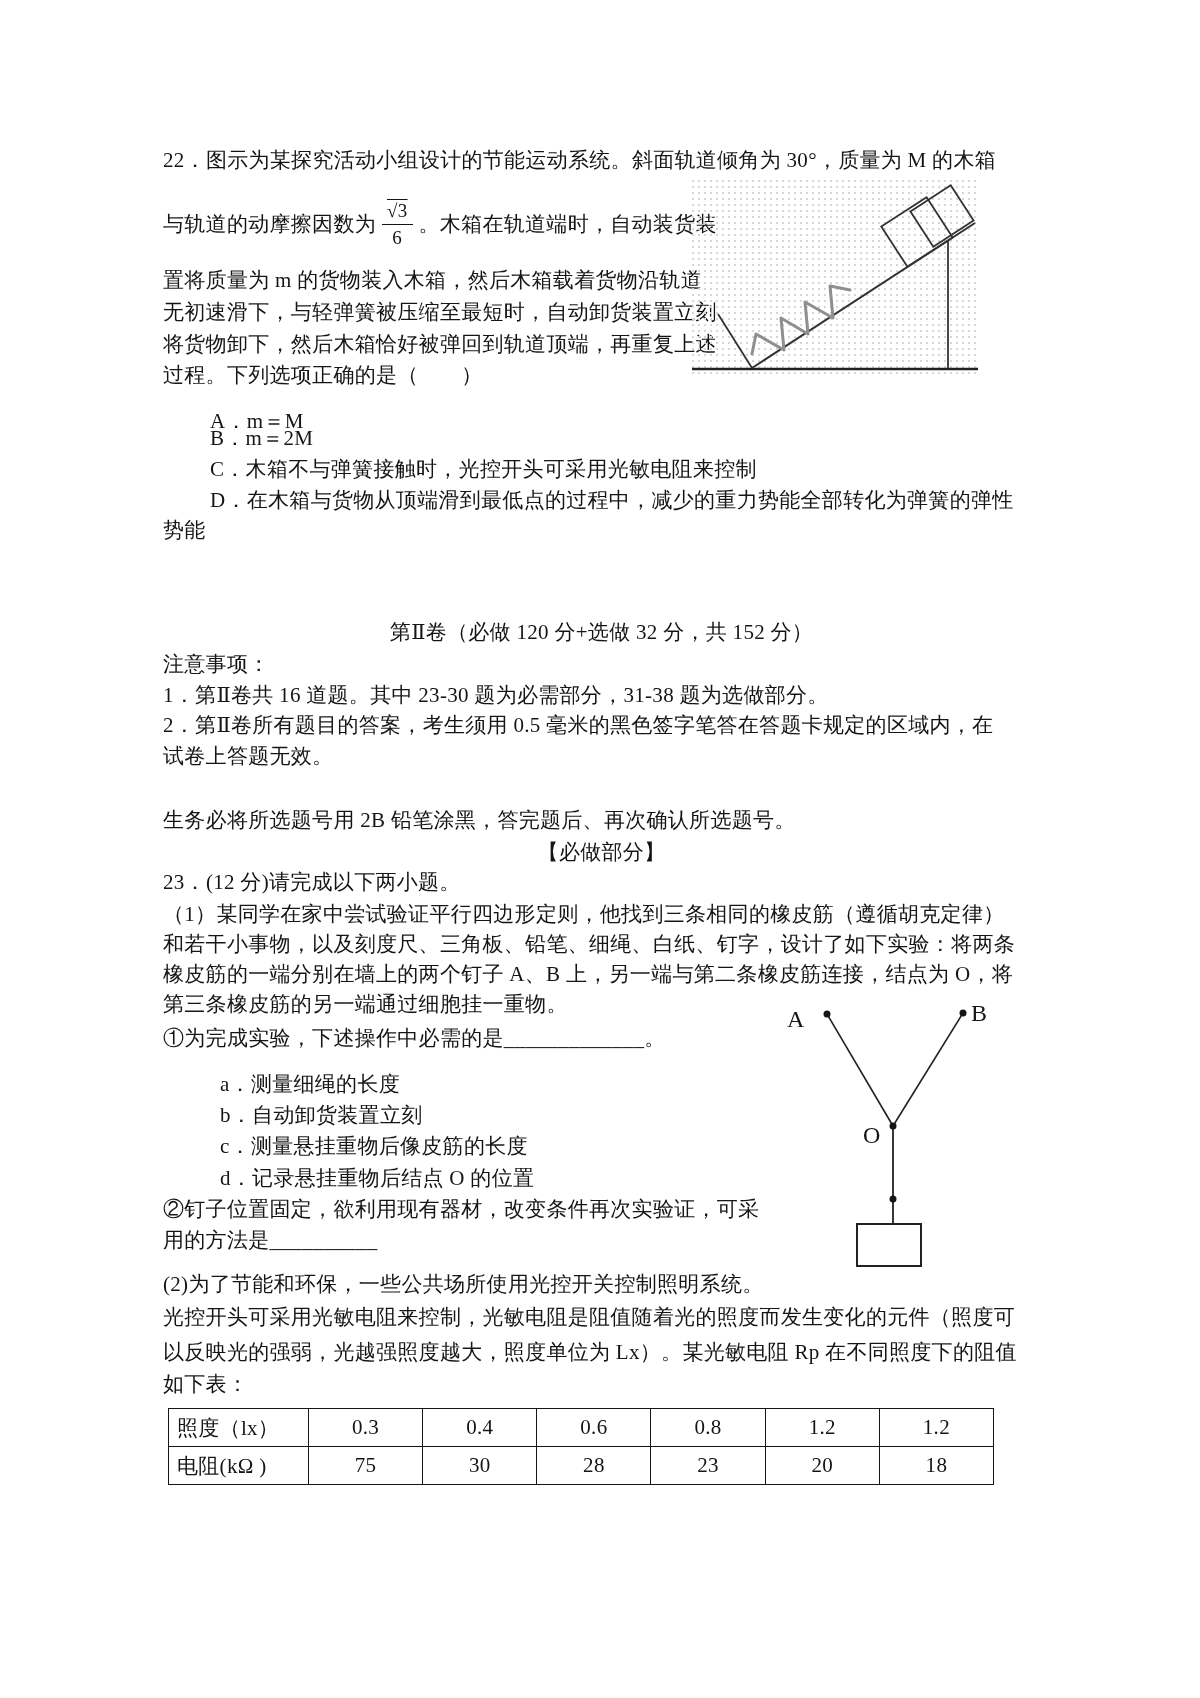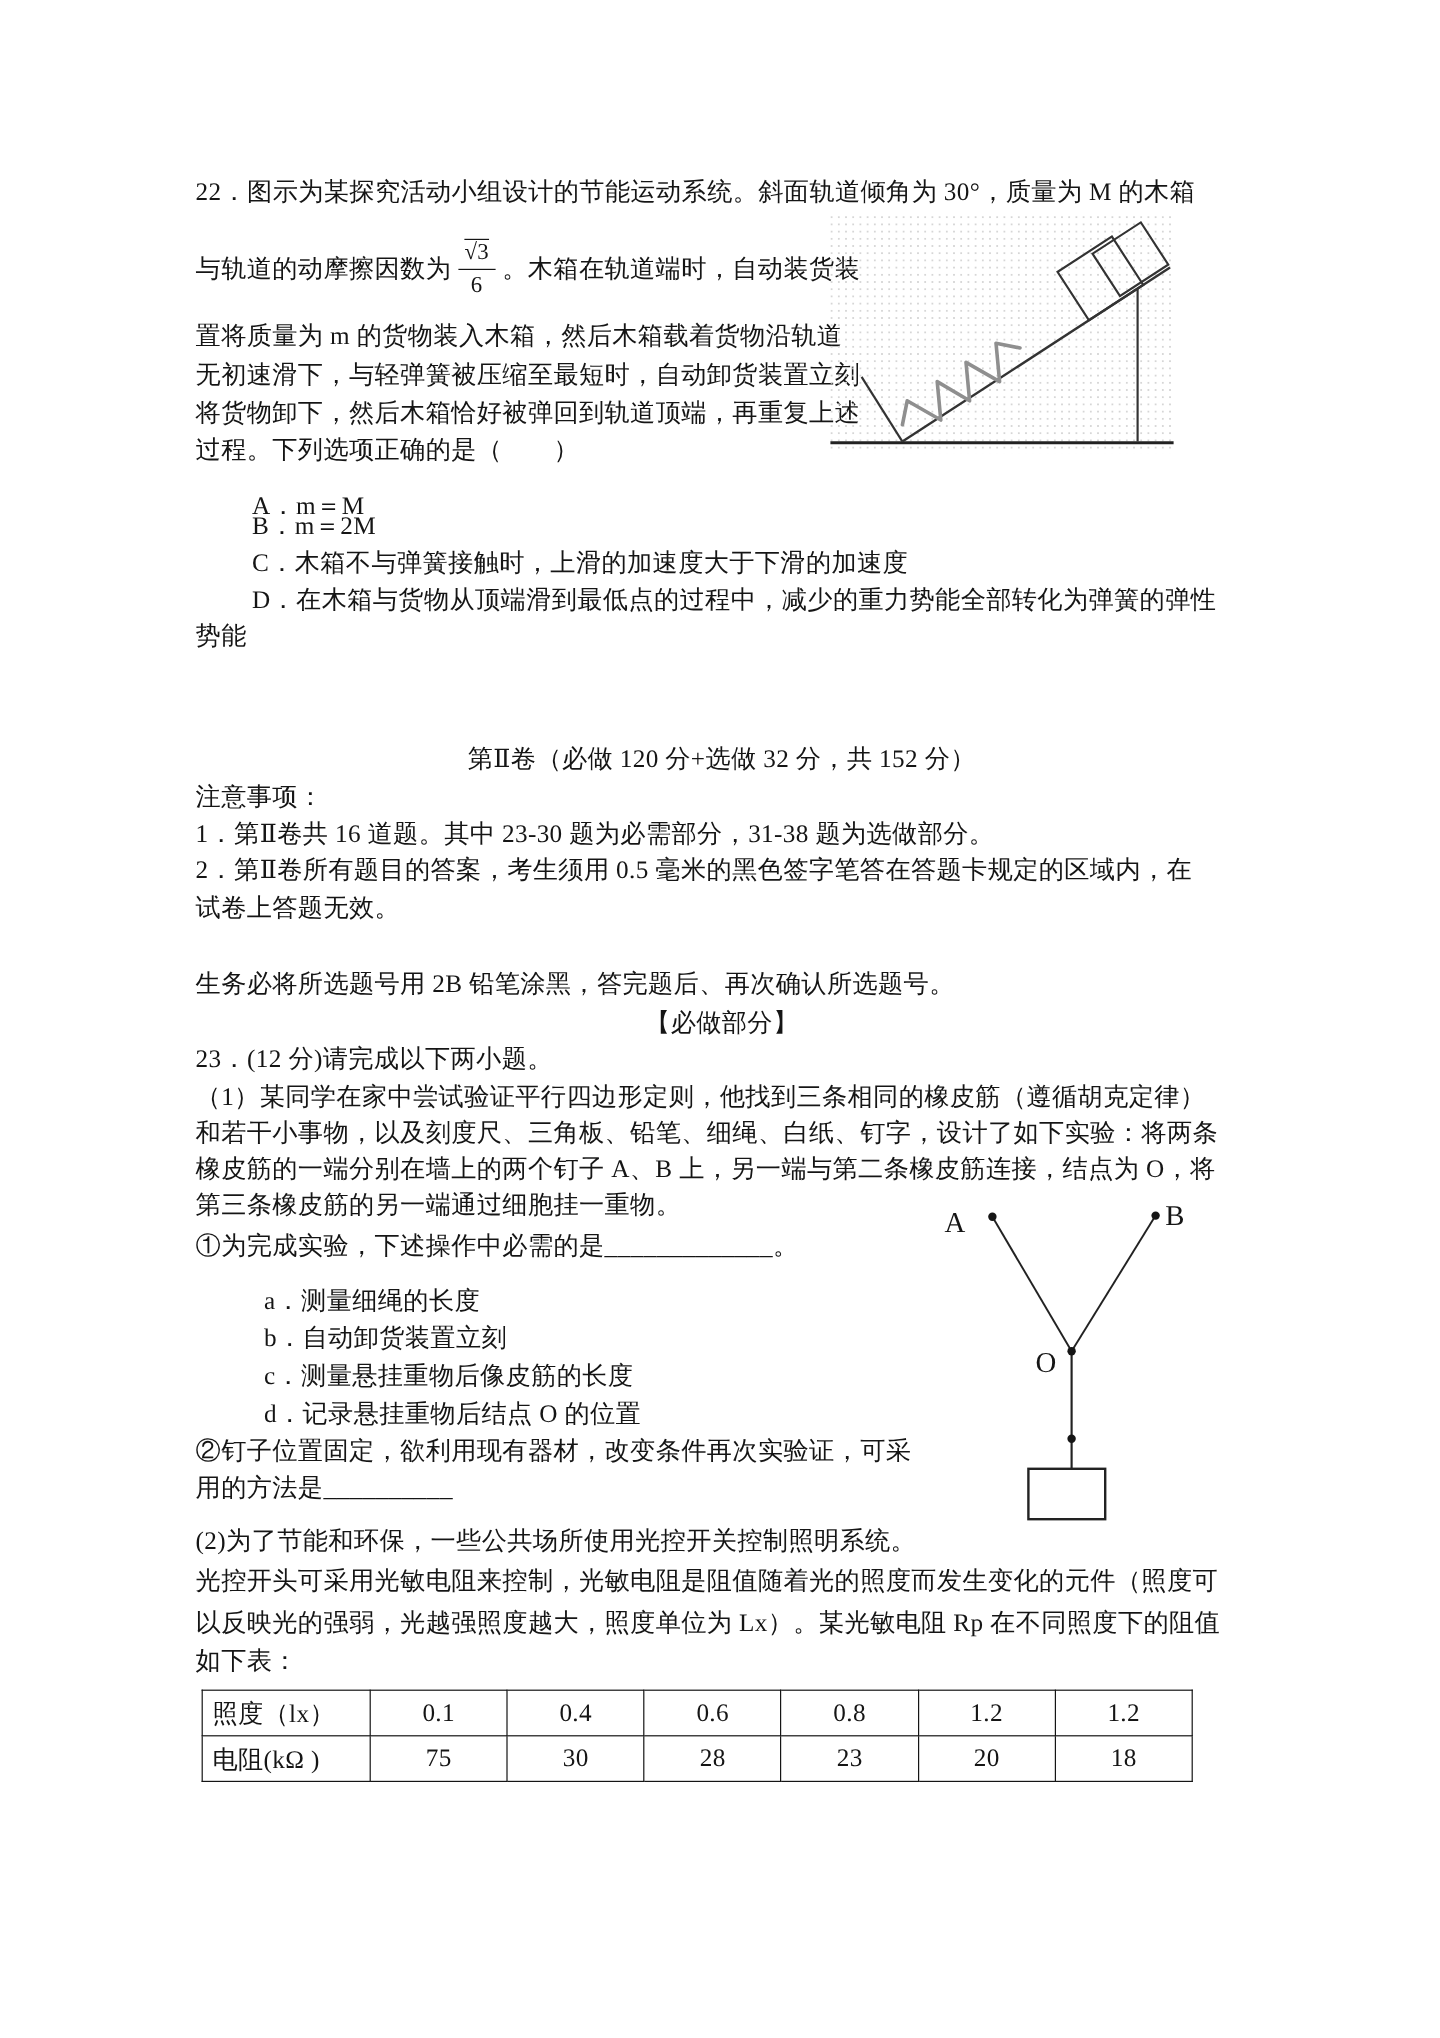--- a/index.html
+++ b/index.html
@@ -49,21 +49,21 @@
     <span>。木箱在轨道端时，自动装货装</span>
   </div>
 
   <div class="line" style="left:163px; top:268px;">置将质量为 m 的货物装入木箱，然后木箱载着货物沿轨道</div>
   <div class="line" style="left:163px; top:300px;">无初速滑下，与轻弹簧被压缩至最短时，自动卸货装置立刻</div>
   <div class="line" style="left:163px; top:332px;">将货物卸下，然后木箱恰好被弹回到轨道顶端，再重复上述</div>
   <div class="line" style="left:163px; top:363px;">过程。下列选项正确的是（　　）</div>
 
   <div class="line" style="left:210px; top:396px;margin-top:13px;">A．m＝M</div>
   <div class="line" style="left:210px; top:426px;">B．m＝2M</div>
-  <div class="line" style="left:210px; top:457px;">C．木箱不与弹簧接触时，上滑的加速度大于下滑的加速度</div>
+  <div class="line" style="left:210px; top:457px;">C．木箱不与弹簧接触时，光控开头可采用光敏电阻来控制</div>
   <div class="line" style="left:210px; top:488px;text-align:center;">D．在木箱与货物从顶端滑到最低点的过程中，减少的重力势能全部转化为弹簧的弹性</div>
   <div class="line" style="left:163px; top:518px;">势能</div>
 
   <div class="fig halftone" style="left:690px; top:178px; width:290px; height:200px;">
     <svg width="290" height="200" viewBox="0 0 290 200">
       <line x1="2" y1="191" x2="288" y2="191" stroke="#222222" stroke-width="2.5"></line>
       <line x1="62" y1="190" x2="285" y2="45" stroke="#333333" stroke-width="2"></line>
       <line x1="258" y1="62" x2="258" y2="190" stroke="#333333" stroke-width="1.8"></line>
       <line x1="62" y1="190" x2="28" y2="136" stroke="#333333" stroke-width="1.8"></line>
       <polyline points="62,176 66,156 94,172 91,140 118,156 115,124 143,140 140,108 160,112" fill="none" stroke="#8f8f8f" stroke-width="3" stroke-linejoin="round" stroke-linecap="round"></polyline>
@@ -116,21 +116,21 @@
 
   <div class="line" style="left:163px; top:1272px;">(2)为了节能和环保，一些公共场所使用光控开关控制照明系统。</div>
   <div class="line" style="left:163px; top:1305px;">光控开头可采用光敏电阻来控制，光敏电阻是阻值随着光的照度而发生变化的元件（照度可</div>
   <div class="line" style="left:163px; top:1340px;">以反映光的强弱，光越强照度越大，照度单位为 Lx）。某光敏电阻 Rp 在不同照度下的阻值</div>
   <div class="line" style="left:163px; top:1372px;">如下表：</div>
 
   <table class="res-table">
     <tbody>
         <tr>
       <td class="lbl">照度（lx）</td>
-      <td>0.1</td>
+      <td>0.3</td>
       <td>0.4</td>
       <td>0.6</td>
       <td>0.8</td>
       <td>1.2</td>
       <td>1.2</td>
     </tr>
     <tr>
       <td class="lbl">电阻(kΩ )</td>
       <td>75</td>
       <td>30</td>

